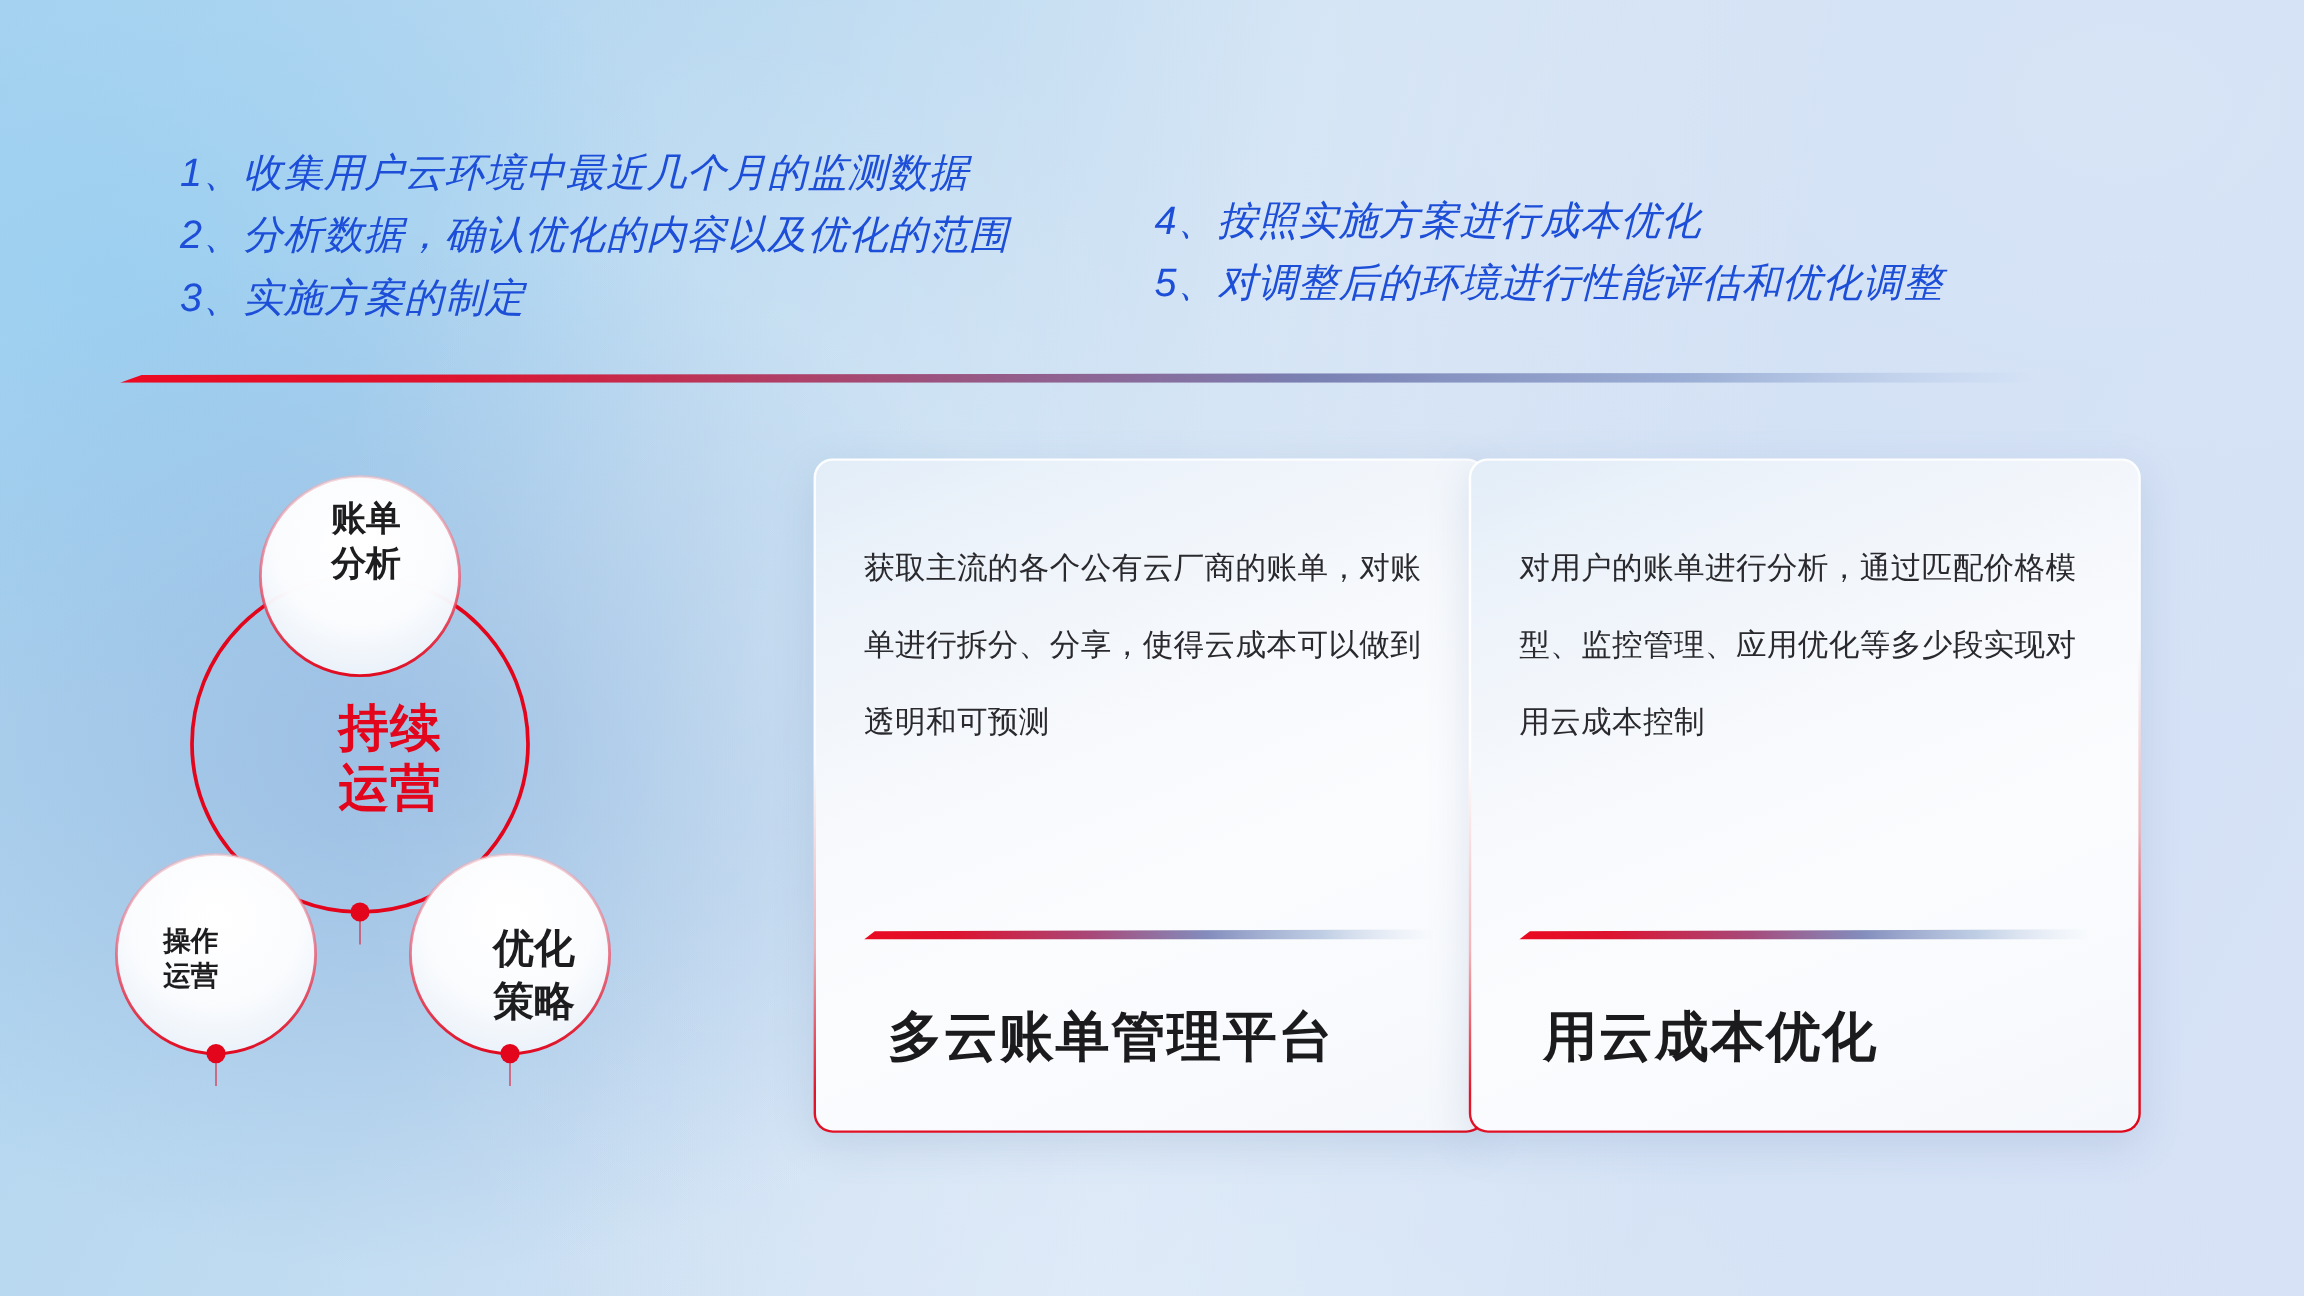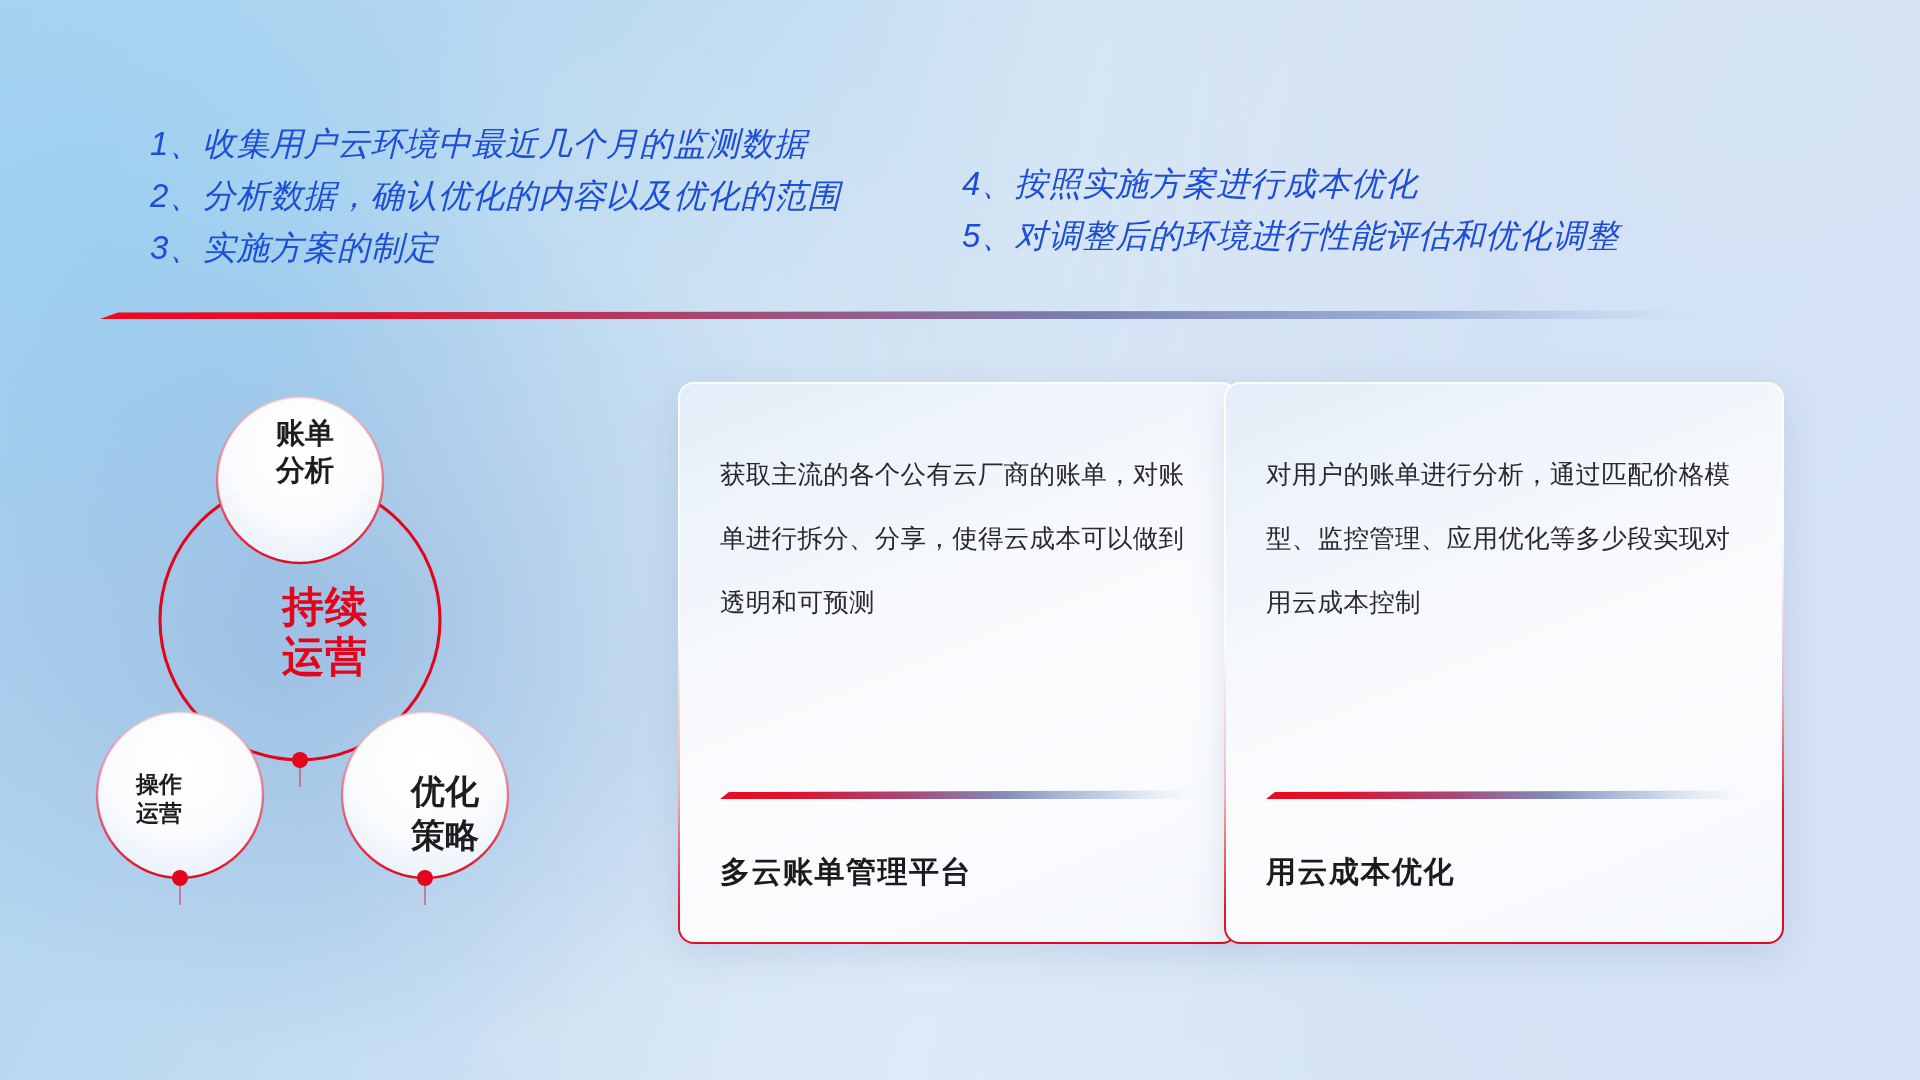--- a/index.html
+++ b/index.html
@@ -133,25 +133,26 @@
     letter-spacing: 0.3px;
     flex: 0 0 auto;
   }
   .card-accent {
     margin-top: auto;
     height: 9px;
     width: 100%;
   }
   .card-title {
     margin-top: 56px;
-    font-size: 30px;
+    font-size: 45px;
     font-weight: 800;
     color: #1b1b1d;
     letter-spacing: 1.5px;
     line-height: 1.1;
+    margin-left: 20px;
   }
 </style>
 </head>
 <body>
 
 <div id="bg"></div>
 <div id="bg-sheen"></div>
 
 <div class="steps" id="steps-left">
   <span class="step-line">1、收集用户云环境中最近几个月的监测数据</span>

